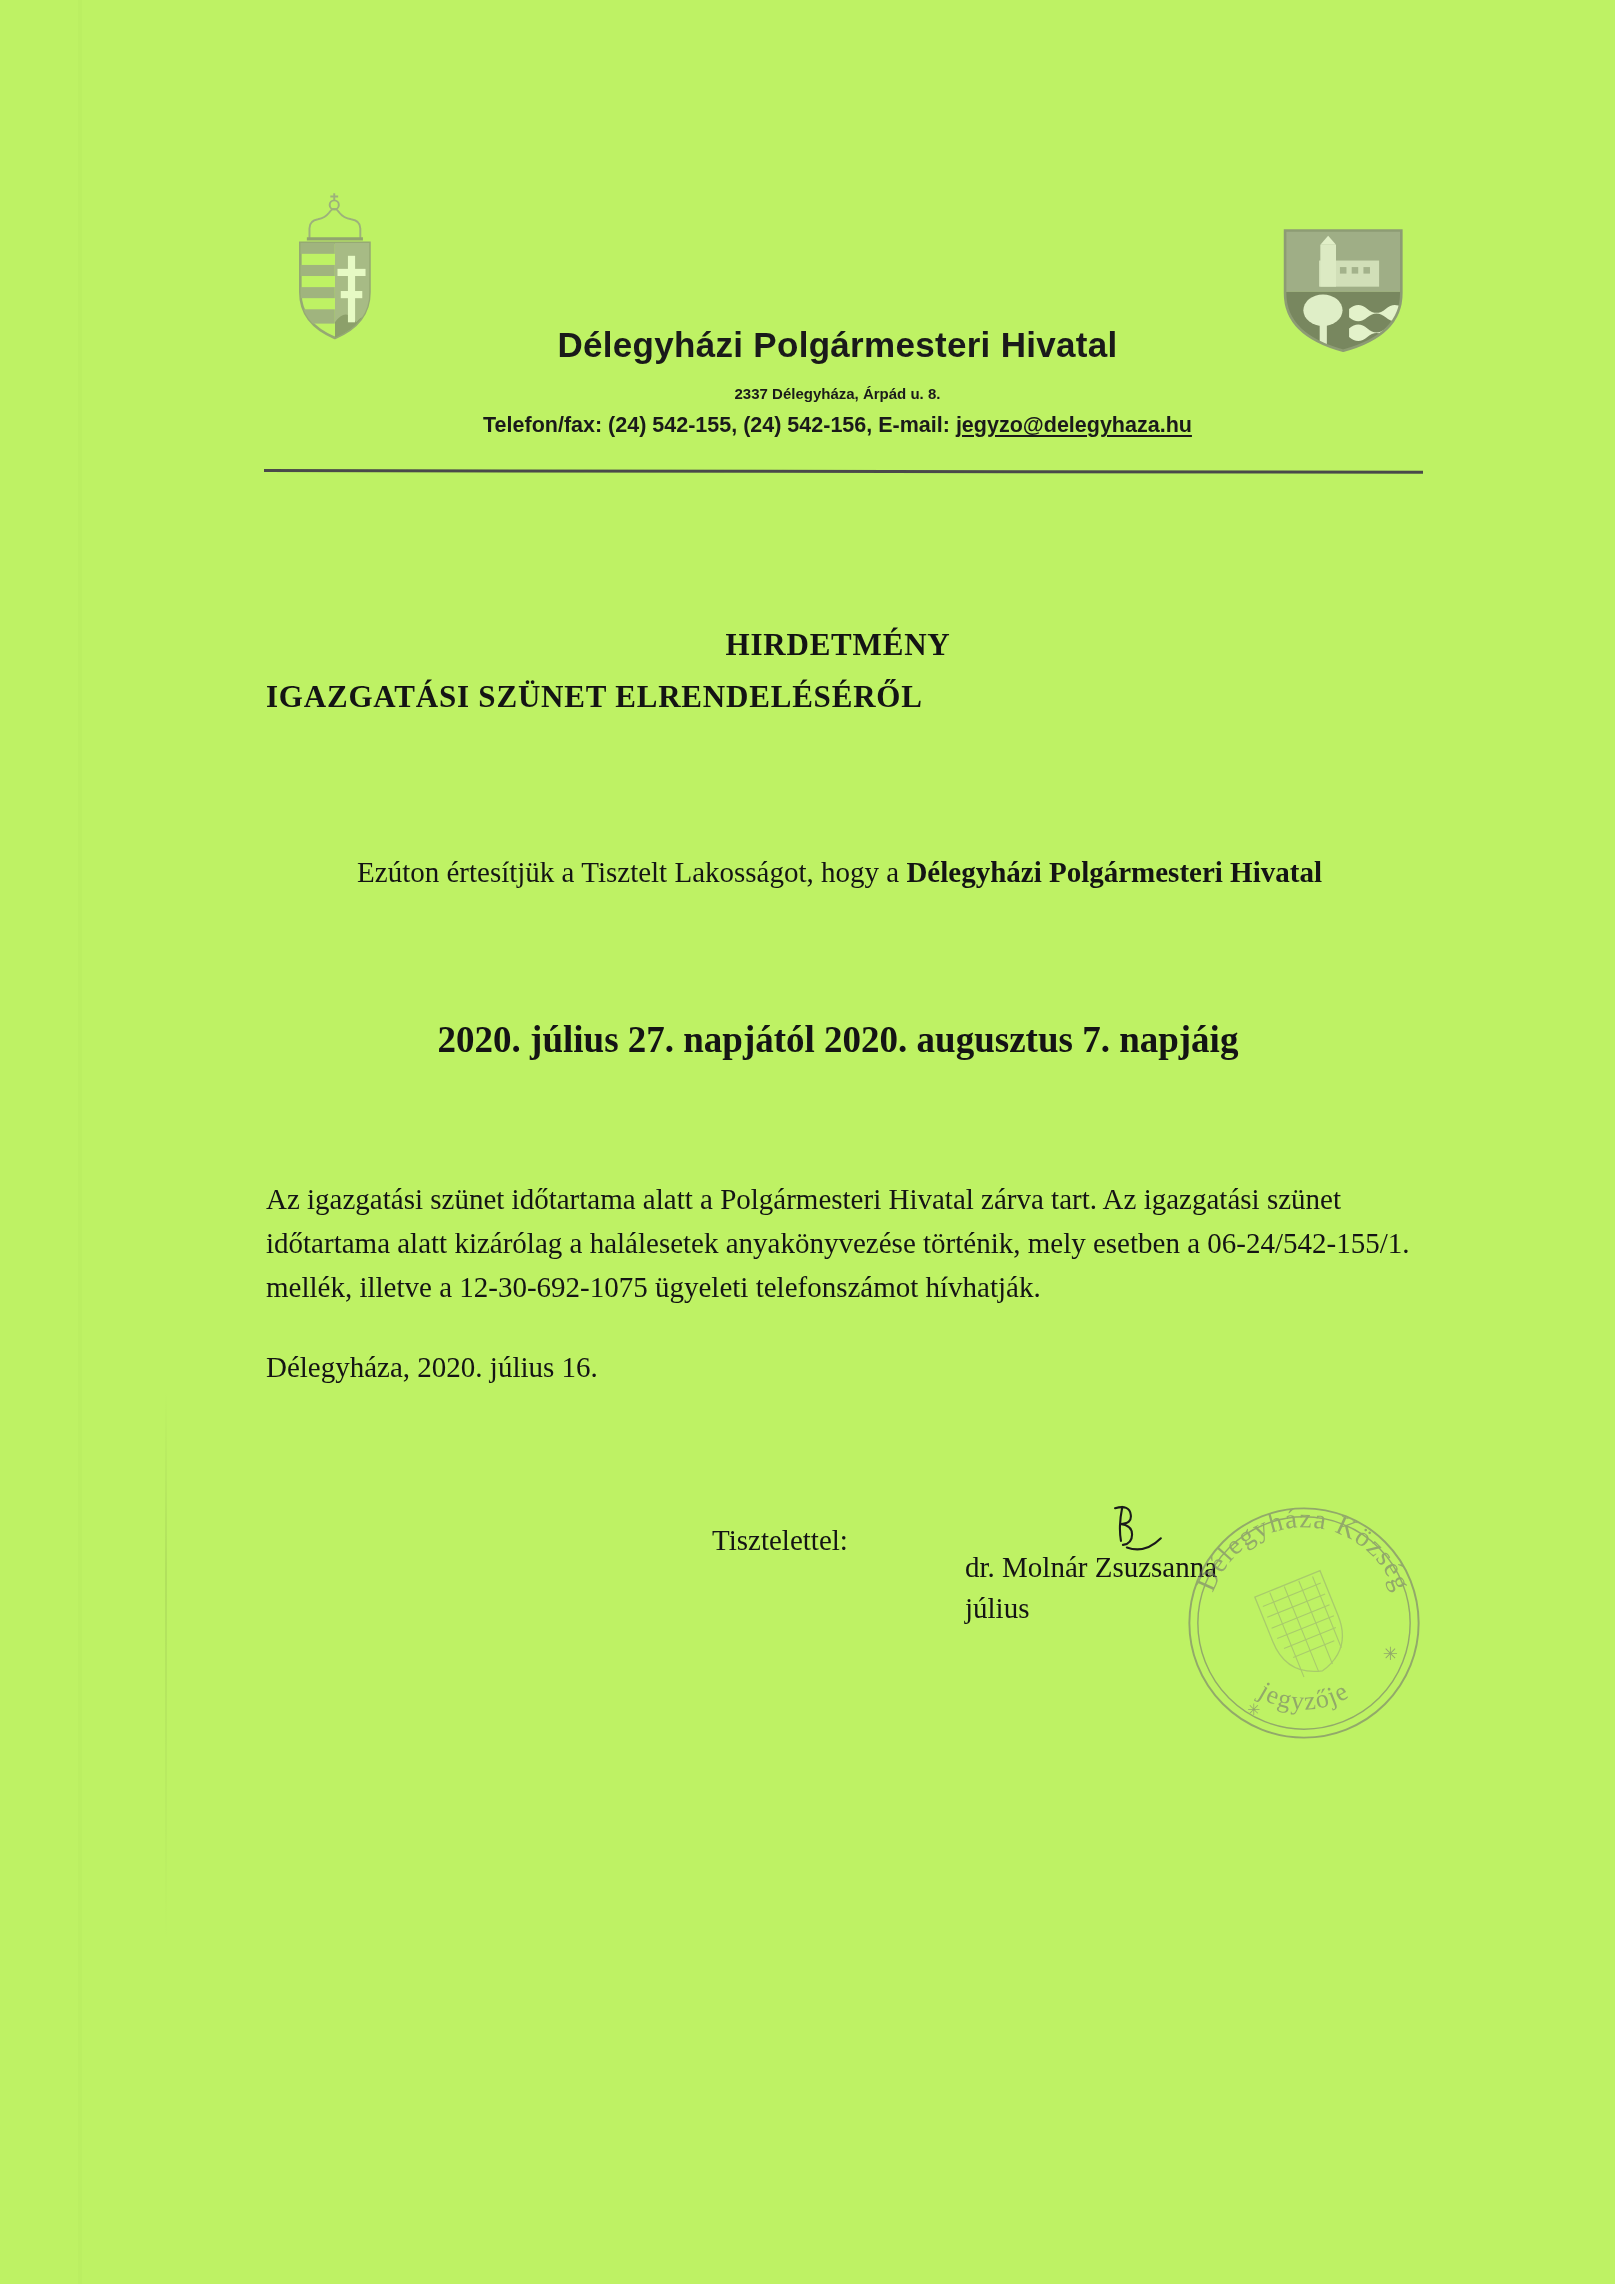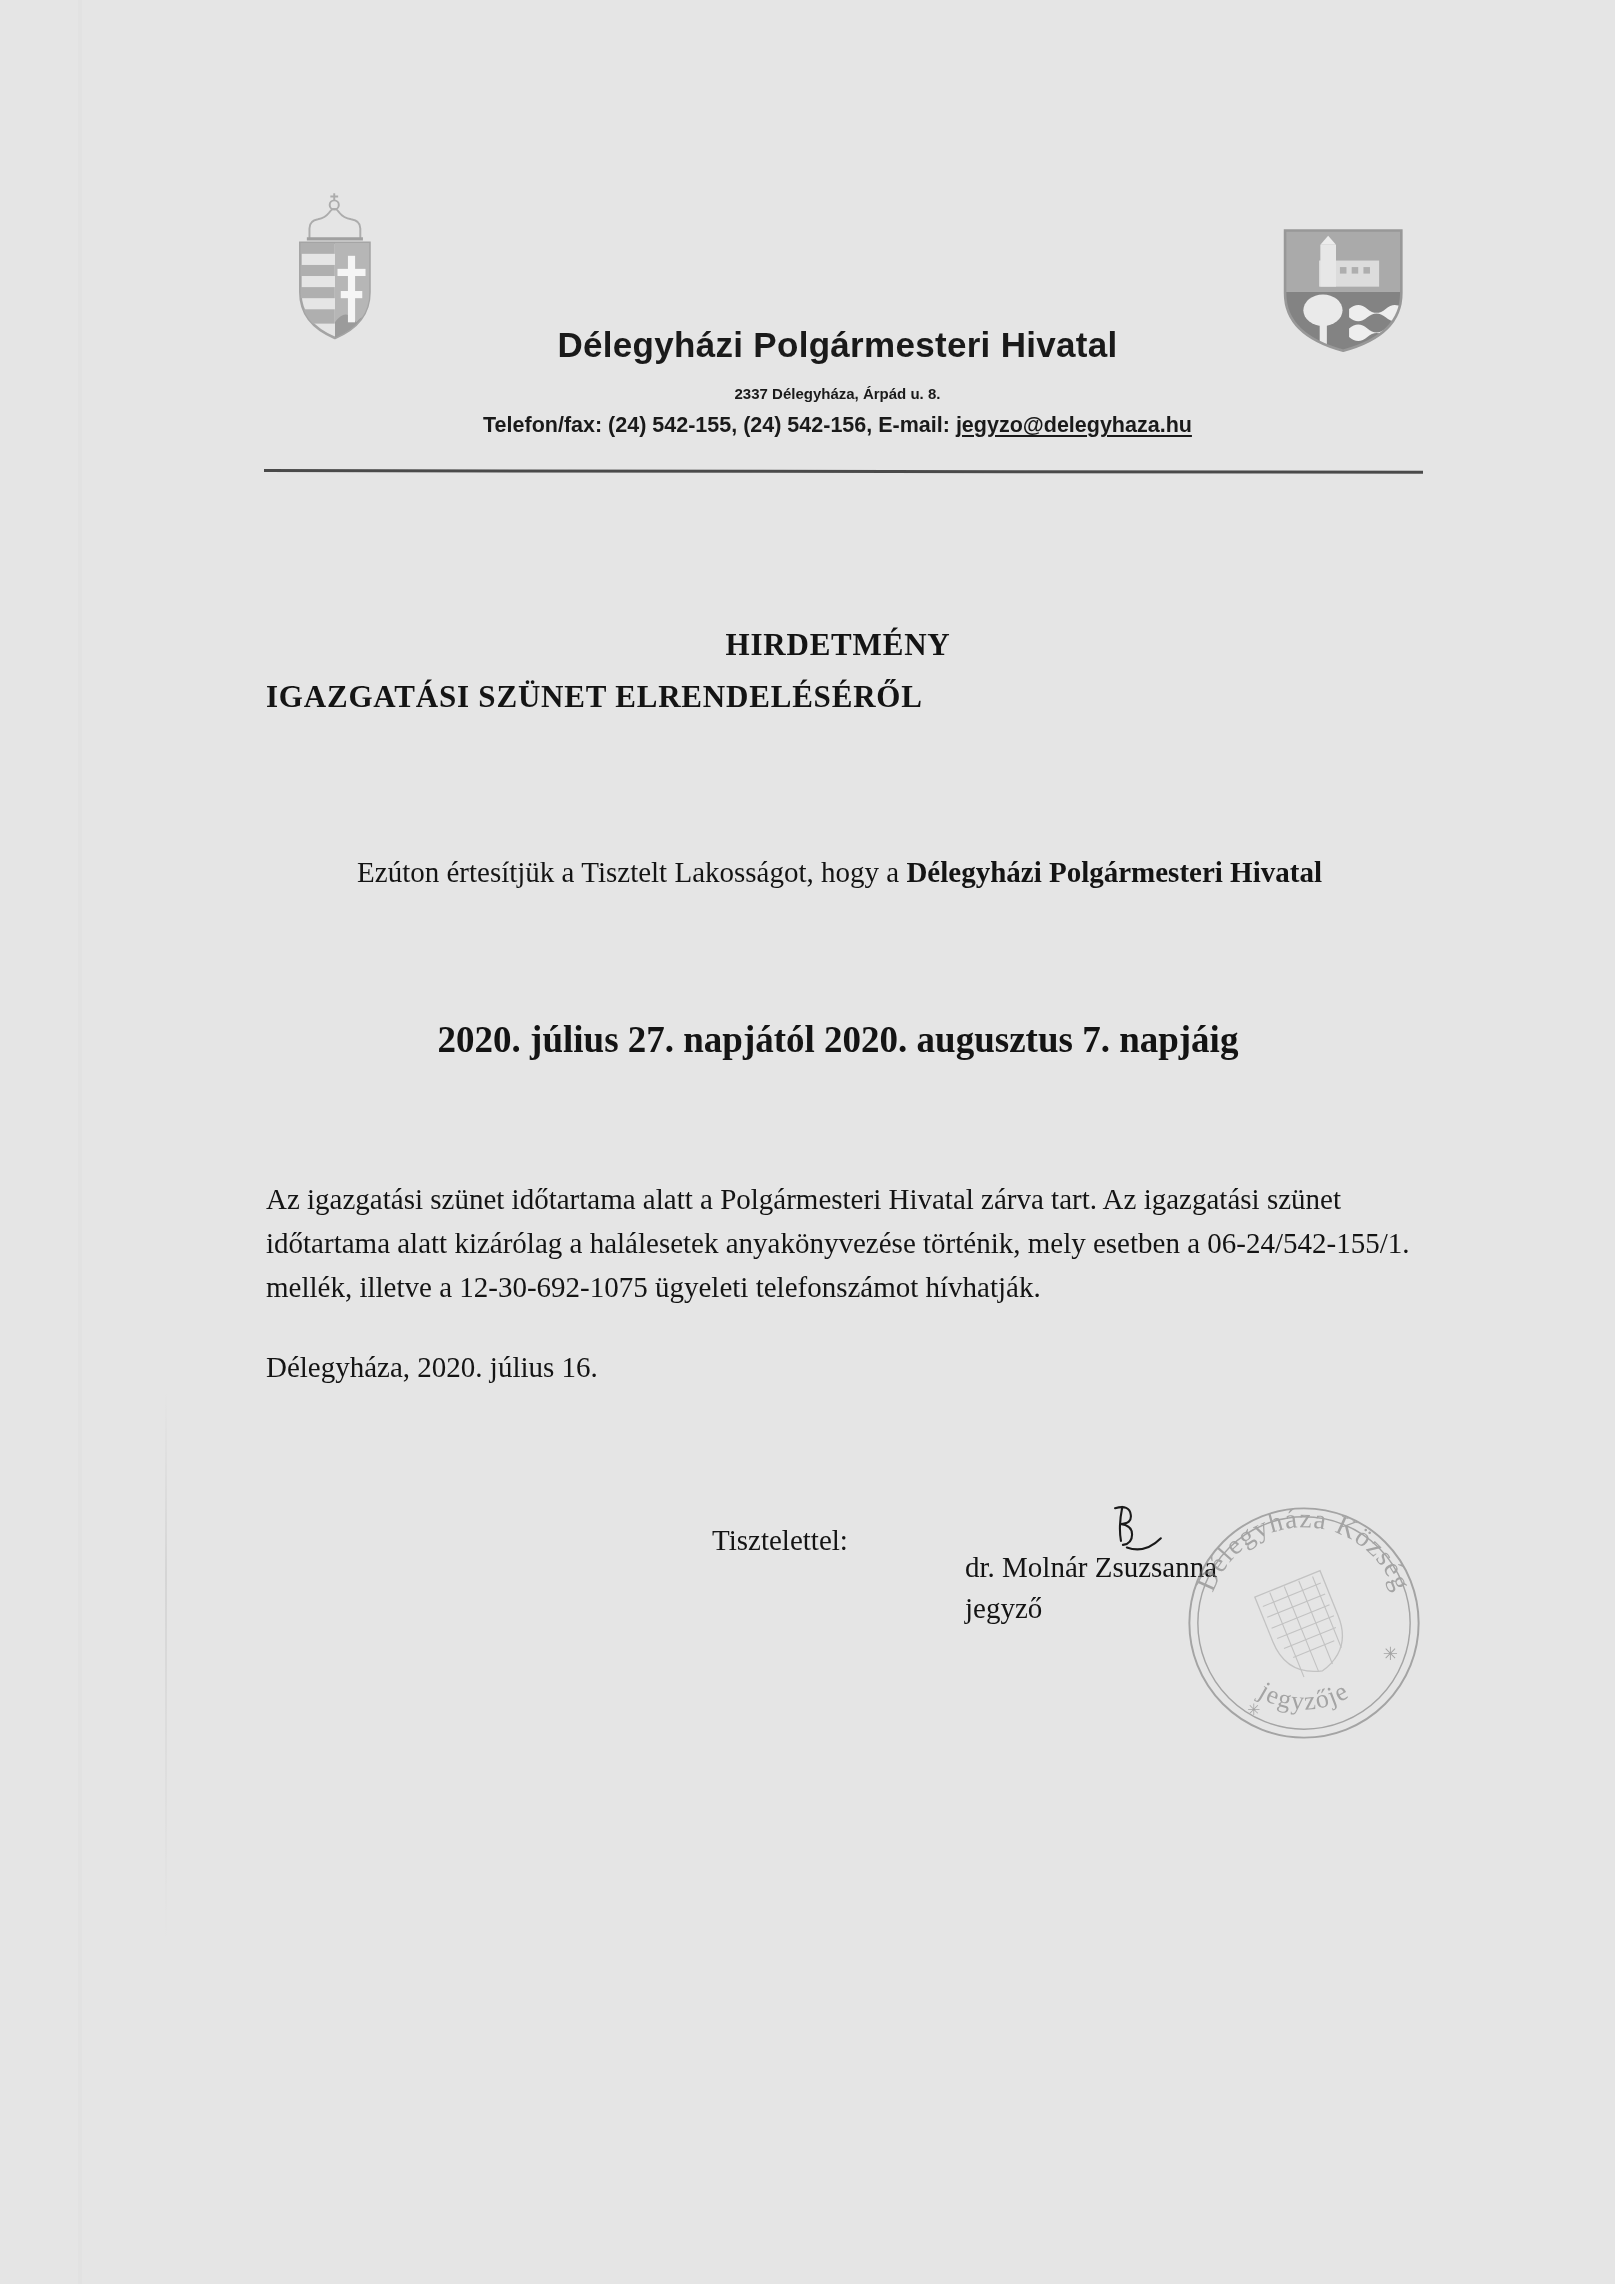--- a/index.html
+++ b/index.html
@@ -9,21 +9,21 @@
   }
   body {
     font-family: "Liberation Serif", "DejaVu Serif", serif;
     color: #111111;
   }
 
   .page {
     position: relative;
     width: 1616px;
     height: 2284px;
-    background: #e5e5e5;
+    background: #bef264;
     overflow: hidden;
   }
 
   
   .scan-artifact {
     position: absolute;
     left: 165px;
     top: 1388px;
     width: 2px;
     height: 561px;
@@ -340,21 +340,21 @@
       <g fill="none" stroke="#1a1a1a" stroke-width="3.2" stroke-linecap="round">
         <path d="M20 14 q22 -6 24 10 q2 14 -16 14 q18 2 18 16 q0 14 -14 16"></path>
         <path d="M31 12 q-6 30 -2 52"></path>
         <path d="M38 74 q28 10 52 -14"></path>
       </g>
     </svg>
   </div>
 
   <div class="signature-block">
     <div class="signer-name">dr. Molnár Zsuzsanna</div>
-    <div class="signer-title">jegyző</div>
+    <div class="signer-title">július</div>
   </div>
 
   <div class="stamp">
     <svg viewBox="0 0 390 390" width="254" height="254" aria-hidden="true">
       <defs>
         <path id="arcTop" d="M 48 195 A 147 147 0 0 1 342 195"></path>
         <path id="arcBottom" d="M 62 195 A 133 133 0 0 0 328 195"></path>
       </defs>
       <g stroke="#6f6f6f" fill="none">
         <circle cx="195" cy="195" r="176" stroke-width="3"></circle>

